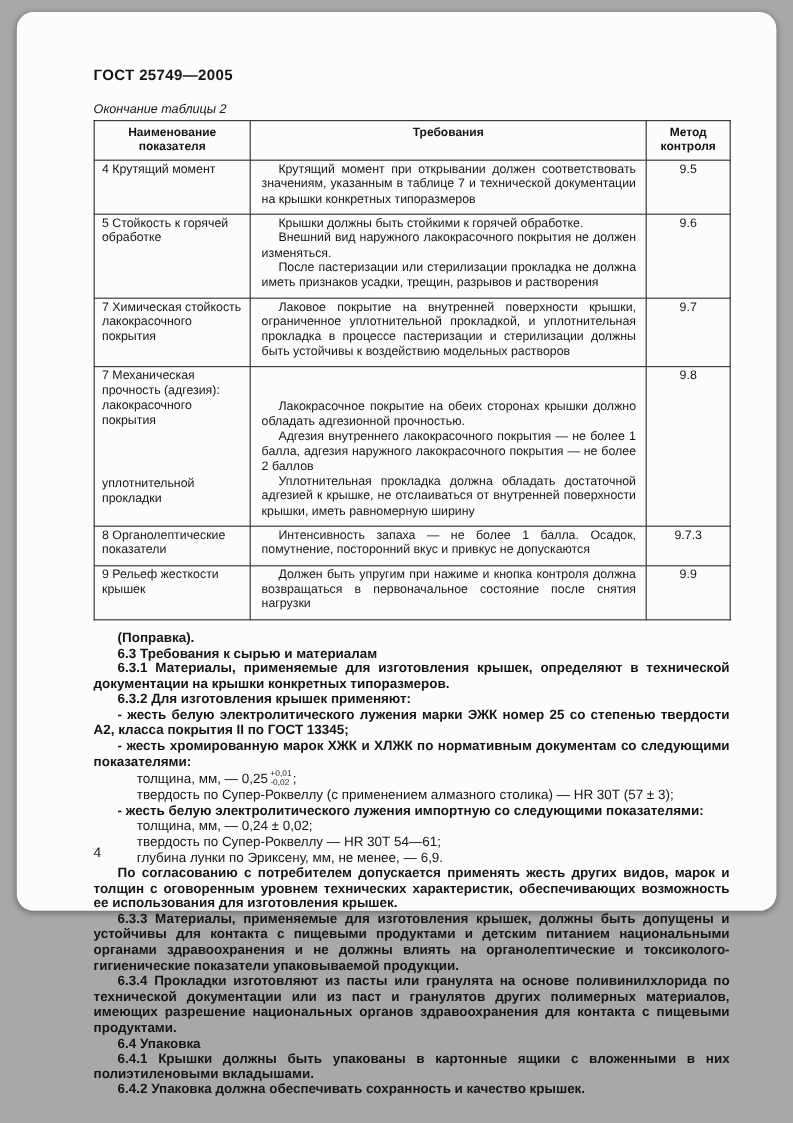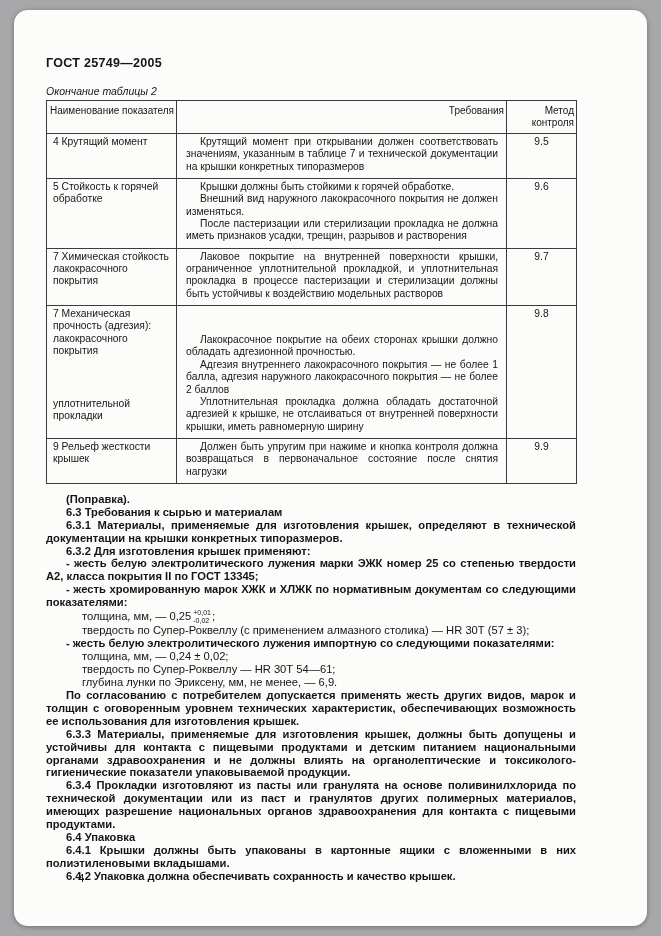--- a/index.html
+++ b/index.html
@@ -5,26 +5,26 @@
   * { margin:0; padding:0; box-sizing:border-box; }
   html, body { width:661px; height:936px; }
   body {
     background:#a8a8ab;
     font-family:"Liberation Sans", sans-serif;
     color:#151515;
     overflow:hidden;
   }
   .page {
     position:relative;
-    width:633px; height:916px;
+    width:633px; height:749px;
     margin:10px auto 12px;
     background:#fcfcfb;
     border-radius:14px;
     box-shadow:0 1px 5px rgba(0,0,0,.35);
-    padding:46px 39px 0 32px;
+    padding:46px 39px 0 64px;
   }
   .doc-number {
     font-weight:bold;
     font-size:12.5px;
     letter-spacing:.3px;
     margin-bottom:15px;
   }
   .table-caption {
     font-style:italic;
     font-size:10.5px;
@@ -35,22 +35,22 @@
     border-collapse:collapse;
     table-layout:fixed;
     font-size:10.3px;
     line-height:1.2;
   }
   .req-table th, .req-table td {
     border:1px solid #3c3c3c;
     vertical-align:top;
   }
   .req-table th {
-    font-weight:normal;
-    text-align:right;
+    font-weight:bold;
+    text-align:center;
     padding:4px 2px;
     font-size:10px;
   }
   .name-cell { padding:2px 5px 5px 6px; }
   .name-p { text-align:left; }
   .name-p.name2 { margin-top:40px; }
   .req-cell { padding:2px 8px 5px 9px; }
   .req-p { text-align:justify; text-indent:14px; }
   .req-p.row7-first { margin-top:26px; }
   .method-cell { text-align:center; padding:2px 2px; }
@@ -140,20 +140,29 @@
         <td class="name-cell">
           <div class="name-p">7 Механическая прочность (адгезия): лакокрасочного покрытия</div>
           <div class="name-p name2">уплотнительной прокладки</div>
         </td>
         <td class="req-cell">
           <div class="req-p row7-first">Лакокрасочное покрытие на обеих сторонах крышки должно обладать адгезионной прочностью.</div>
           <div class="req-p">Адгезия внутреннего лакокрасочного покрытия — не более 1 балла, адгезия наружного лакокрасочного покрытия — не более 2 баллов</div>
           <div class="req-p">Уплотнительная прокладка должна обладать достаточной адгезией к крышке, не отслаиваться от внутренней поверхности крышки, иметь равномерную ширину</div>
         </td>
         <td class="method-cell">9.8</td>
+      </tr>
+      <tr>
+        <td class="name-cell">
+          <div class="name-p">8 Органолептические показатели</div>
+        </td>
+        <td class="req-cell">
+          <div class="req-p">Интенсивность запаха — не более 1 балла. Осадок, помутнение, посторонний вкус и привкус не допускаются</div>
+        </td>
+        <td class="method-cell">9.7.3</td>
       </tr>
       <tr>
         <td class="name-cell">
           <div class="name-p">9 Рельеф жесткости крышек</div>
         </td>
         <td class="req-cell">
           <div class="req-p">Должен быть упругим при нажиме и кнопка контроля должна возвращаться в первоначальное состояние после снятия нагрузки</div>
         </td>
         <td class="method-cell">9.9</td>
       </tr>

